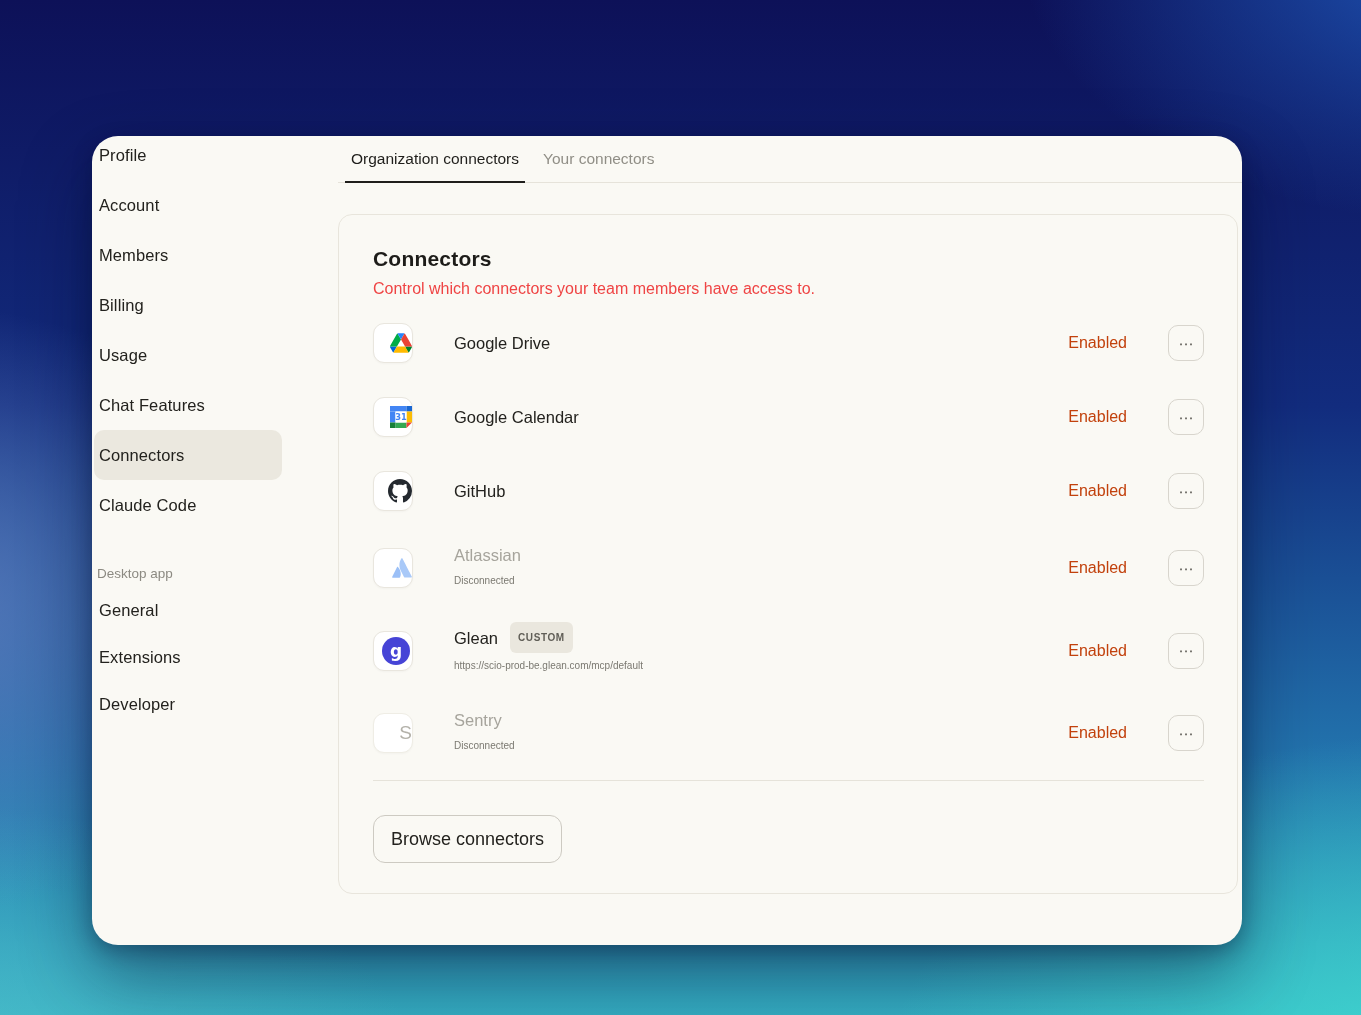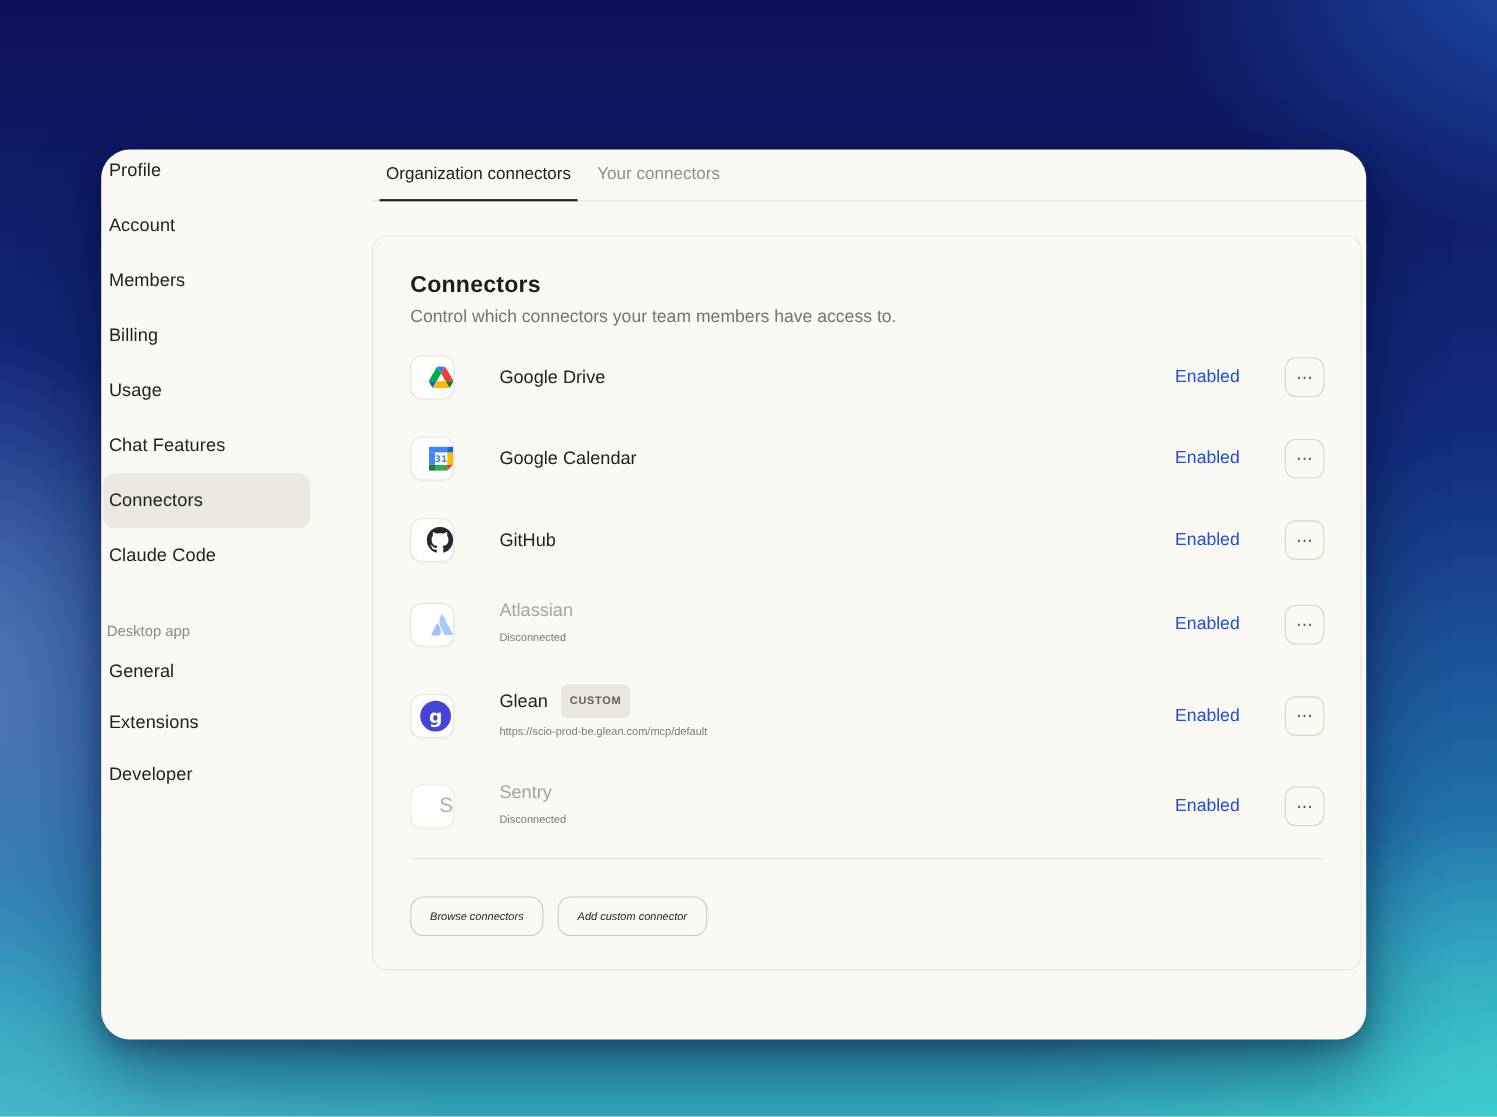--- a/index.html
+++ b/index.html
@@ -36,52 +36,52 @@
   
   .main { position:absolute; left:246px; top:0; width:904px; height:100%; }
   .tabbar { height:47px; display:flex; align-items:flex-start; padding-left:7px; border-bottom:1px solid #E6E3DA; }
   .tab { height:47px; display:flex; align-items:center; padding:0 6px; margin-right:12px;
          font-size:15.5px; color:#908E86; cursor:pointer; border-bottom:2px solid transparent; margin-bottom:-1px; }
   .tab.active { color:#1F1E1B; border-bottom:2px solid #1F1E1B; }
   
   .card { margin:31px 4px 0 0; width:900px; border:1px solid #E8E5DC; border-radius:14px;
           padding:30px 33px 30px 34px; background:#FAF9F4; }
   .card-title { font-size:21px; font-weight:700; color:#1D1C19; line-height:28px; letter-spacing:.2px; }
-  .card-sub { margin-top:6px; font-size:16px; color:#737373; line-height:20px; }
+  .card-sub { margin-top:6px; font-size:16px; color:#ef4444; line-height:20px; }
   .rows { margin-top:24px; }
   .row { display:flex; align-items:center; min-height:40px;gap:27px; }
   .m34 { margin-top:34px; } .m31 { margin-top:31px; } .m28 { margin-top:28px; }
   .row.two { min-height:52px; }
   .icon-box {
     width:40px; height:40px; flex:0 0 40px; background:#FFFFFF;
     border:1px solid #E9E6DE; border-radius:11px;
     display:flex; align-items:center; justify-content:flex-end;
     box-shadow:0 1px 2px rgba(0,0,0,.03);
   }
   .row-text { margin-left:14px; flex:1 1 auto; min-width:0; }
   .row-title { font-size:16.5px; color:#23221E; line-height:26px; display:flex; align-items:center; }
   .row.disc .row-title { color:#A6A49C; }
   .row-sub { font-size:10px; color:#7B7971; line-height:26px; }
   .badge { margin-left:12px; background:#EAE7DE; color:#605E57; font-size:10px; font-weight:700;
            letter-spacing:.6px; padding:3px 8px 2px; border-radius:6px; }
-  .status { font-size:16px; color:#1d4ed8; margin-right:14px; }
+  .status { font-size:16px; color:#c2410c; margin-right:14px; }
   .menu-btn {
     width:36px; height:36px; border:1px solid #D8D5CD; border-radius:10px; background:transparent;
     color:#55534D; font-size:15px; line-height:1; display:flex; align-items:center; justify-content:center;
     cursor:pointer;
   }
   .rows hr { border:none; border-top:1px solid #E6E3DA; margin:21px 0 27px 0; }
   .enable-btn {
     height:35px; padding:0 19px; border:1px solid #CDCAC2; border-radius:17px; background:transparent;
     font-size:15.5px; color:#23221E; cursor:pointer; font-family:inherit;
   }
   .footer-btns { margin-top:34px; display:flex; gap:13px; }
   .footer-btn {
-    height:36px; padding:0 17px; border:1px solid #CDCAC2; border-radius:12px; background:transparent;
-    font-size:10px; color:#23221E; cursor:pointer; font-family:inherit;font-style:italic;
+    height:48px; padding:0 17px; border:1px solid #CDCAC2; border-radius:12px; background:transparent;
+    font-size:18px; color:#23221E; cursor:pointer; font-family:inherit;
   }
   .sentry-s { font-size:19px; color:#B3B1A9; font-weight:500; }
   svg text { font-family:"DejaVu Sans", sans-serif; }
 </style>
 </head>
 <body>
 
 <div class="window">
 
   <div class="sidebar">
@@ -210,19 +210,18 @@
           </div>
           <span class="status">Enabled</span>
           <button class="menu-btn">⋯</button>
         </div>
 
         <hr>
 
 
         <div class="footer-btns">
           <button class="footer-btn">Browse connectors</button>
-          <button class="footer-btn">Add custom connector</button>
         </div>
 
       </div>
     </div>
   </div>
 </div>
 
 </body></html>

